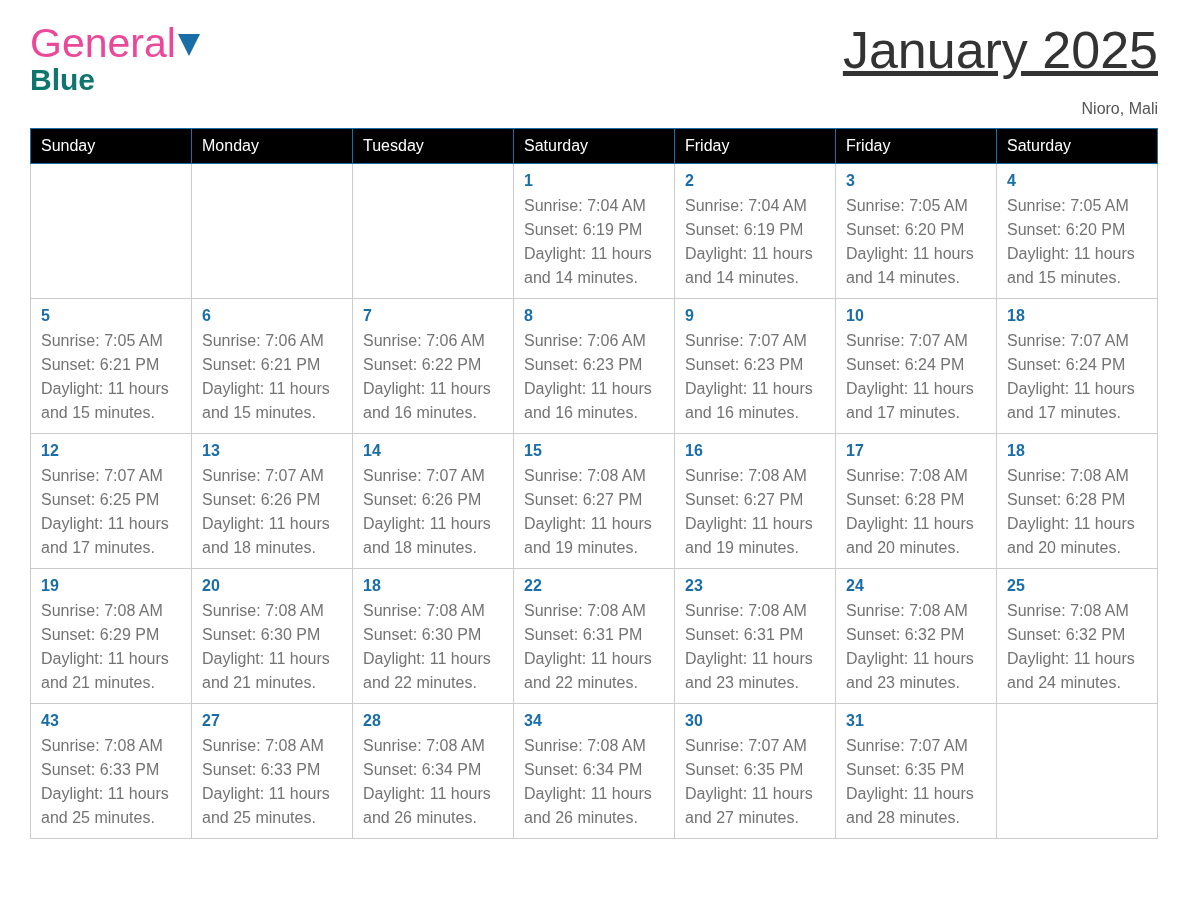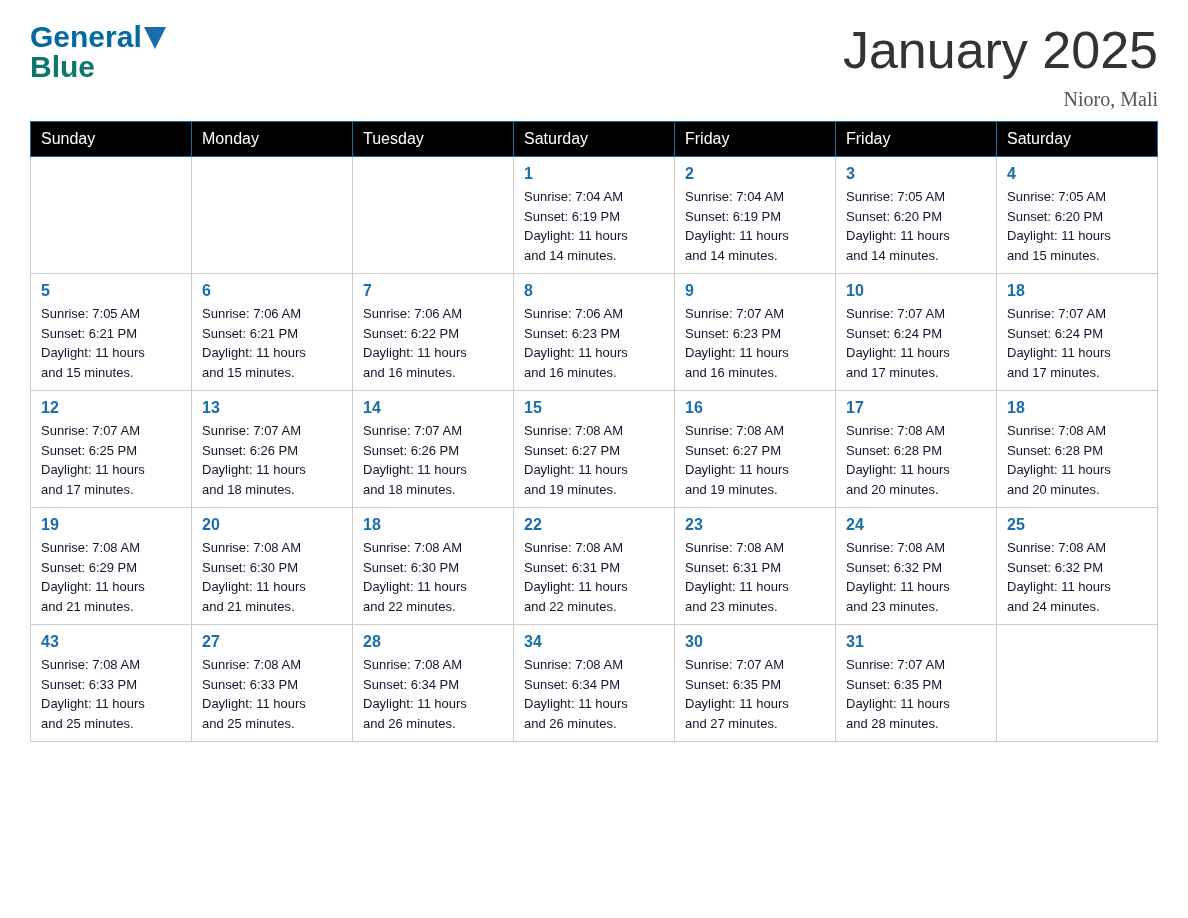--- a/index.html
+++ b/index.html
@@ -21,26 +21,26 @@
       flex-direction: column;
       align-items: flex-start;
     }
     .title-section {
       text-align: right;
     }
     .month-title {
       font-size: 52px;
       font-weight: normal;
       color: #333;
+      text-decoration: underline;
     }
     .location {
-      font-size: 20px;
+      font-size: 16px;
       color: #555;
-      margin-top: 8px;
-      font-family: Liberation Serif, serif;
+      margin-top: 20px;
     }
     .calendar {
       width: 100%;
       border-collapse: collapse;
       margin-top: 10px;
     }
     .calendar th {
       background-color: #000000;
       color: #fff;
       font-size: 16px;
@@ -59,35 +59,35 @@
       color: #333;
     }
     .day-number {
       font-size: 16px;
       font-weight: bold;
       color: #1a6ea8;
       display: block;
       margin-bottom: 4px;
     }
     .day-info {
-      font-size: 13px;
-      color: #0f172a;
+      font-size: 16px;
+      color: #737373;
       line-height: 1.5;
     }
     .calendar tr td {
       height: 110px;
     }
     .logo-container {
       display: flex;
       align-items: center;
     }
     .logo-text-general {
-      font-size: 30px;
-      font-weight: bold;
-      color: #0369a1;
+      font-size: 41px;
+      font-weight: normal;
+      color: #ec4899;
       font-family: Arial, sans-serif;
     }
     .logo-blue-text {
       font-size: 30px;
       font-weight: bold;
       color: #0f766e;
       font-family: Arial, sans-serif;
     }
   </style>
 </head>

